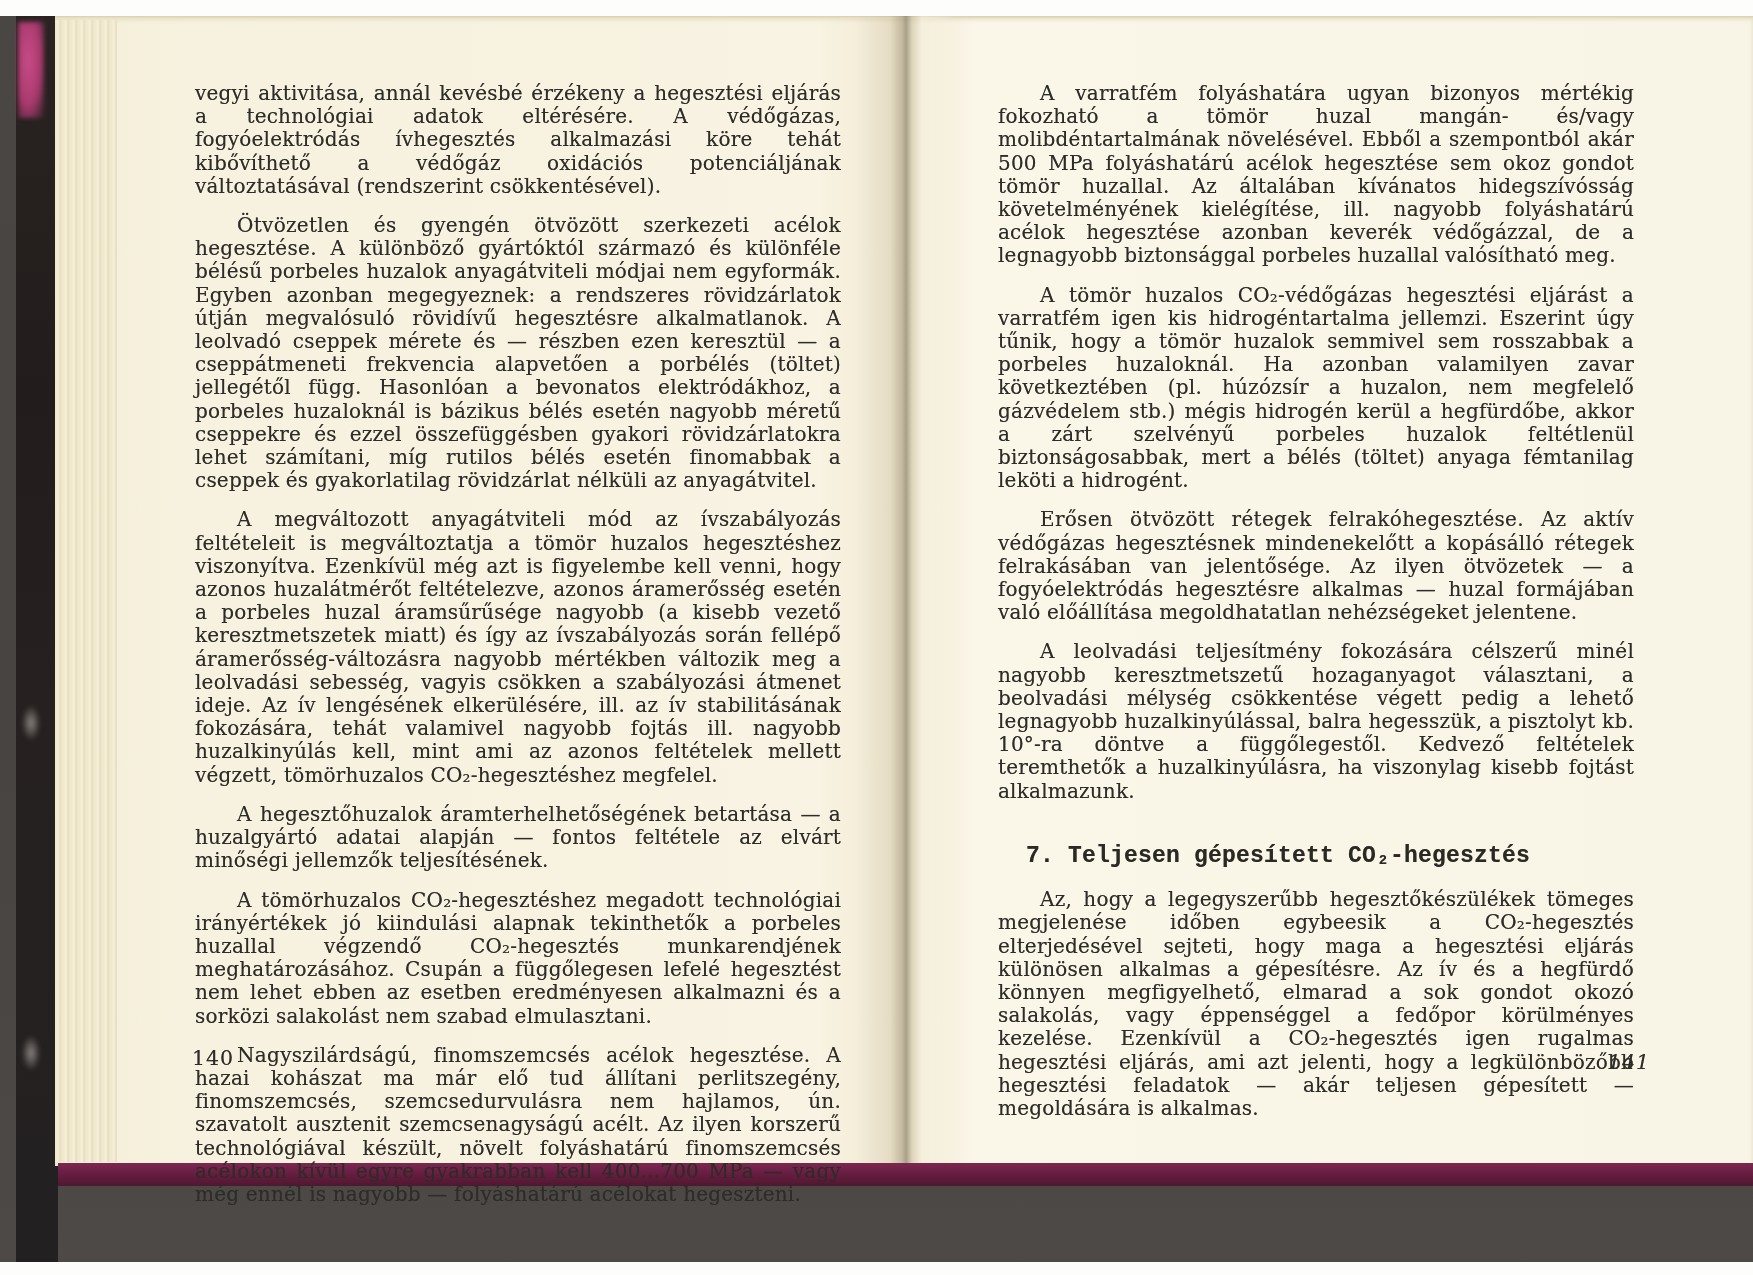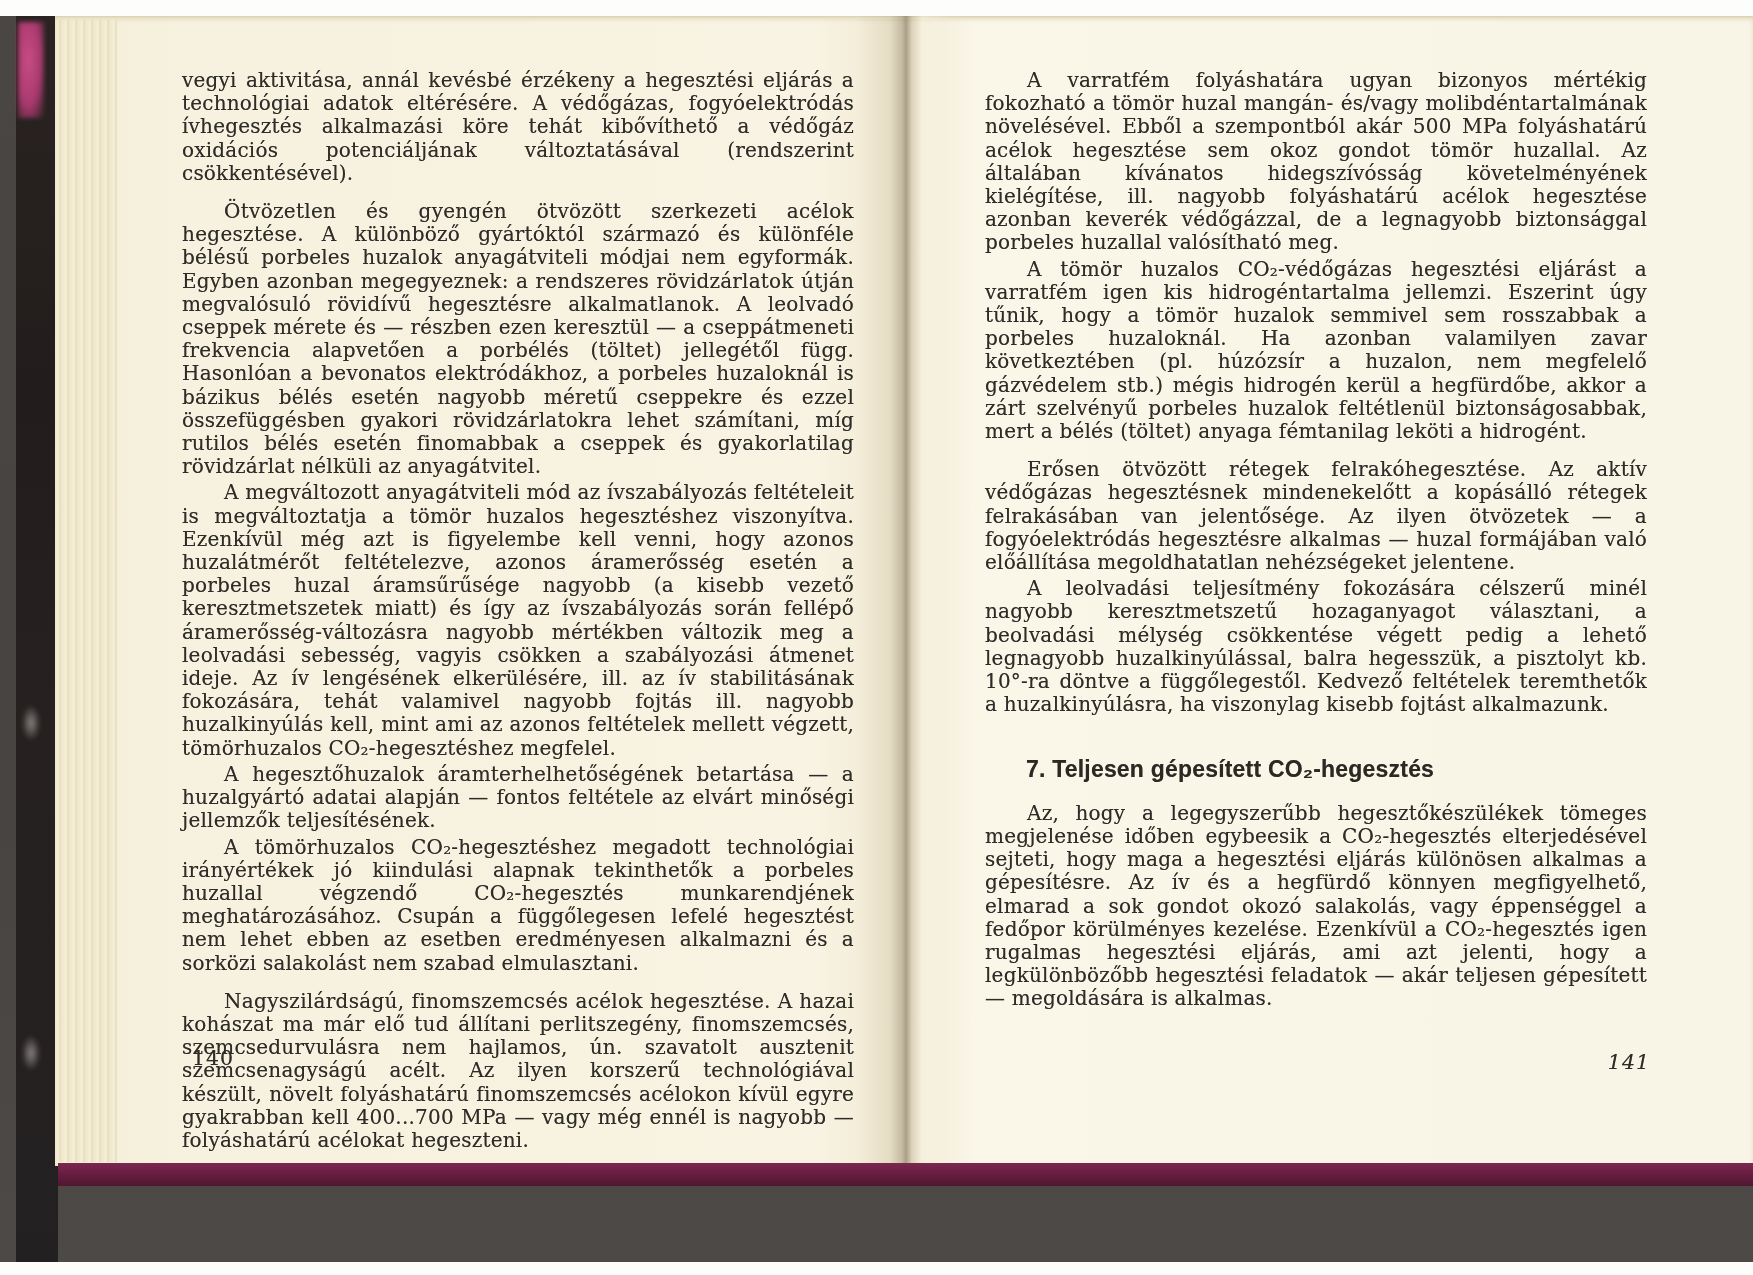--- a/index.html
+++ b/index.html
@@ -57,28 +57,28 @@
   .cover-bottom{
     position:absolute;left:58px;top:1163px;width:1695px;height:23px;
     background:linear-gradient(180deg,#7c2750 0%,#641c3e 55%,#4e1830 100%);
   }
   
   .col{
     position:absolute;color:#2e2c28;font-size:20px;line-height:23.2px;
     letter-spacing:.2px;text-rendering:optimizeLegibility;
     text-shadow:0 0 .5px rgba(46,44,40,.55);
   }
-  .col p{margin:3px;text-align:justify;text-indent:42px;}
+  .col p{margin:16px;text-align:justify;text-indent:42px;}
   .col p.noindent{text-indent:0;}
   .col p.gap{margin-top:15px;}
   .col b{font-weight:400;letter-spacing:.3px;}
   #left-col{left:179px;top:66px;width:678px;}
   #right-col{left:982px;top:66px;width:668px;}
   .section-heading{
-    font-family:Liberation Sans, sans-serif;
+    font-family:Liberation Mono, monospace;
     font-weight:700;font-size:23px;color:#2b2924;
     margin:42px 0 20px 0;padding-left:44px;letter-spacing:.2px;
     text-align:left;text-indent:0;
   }
   .page-num{
     position:absolute;color:#2e2c28;font-size:20.5px;letter-spacing:1px;
     text-shadow:0 0 .5px rgba(46,44,40,.55);
   }
   #page-num-left{left:192px;top:1046px;}
   #page-num-right{left:982px;top:1050px;width:668px;text-align:right;font-style:italic;}

